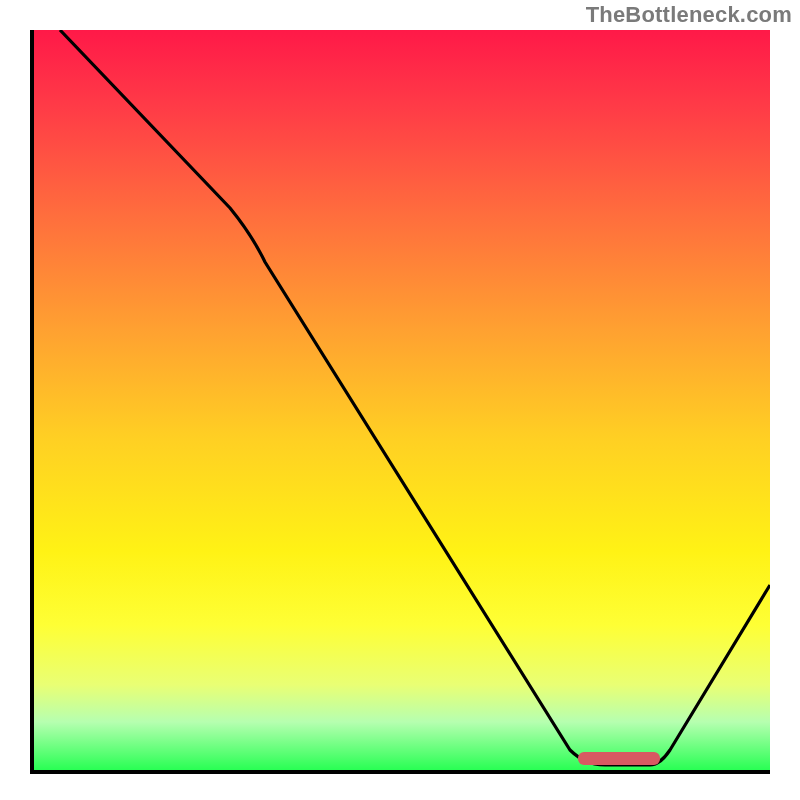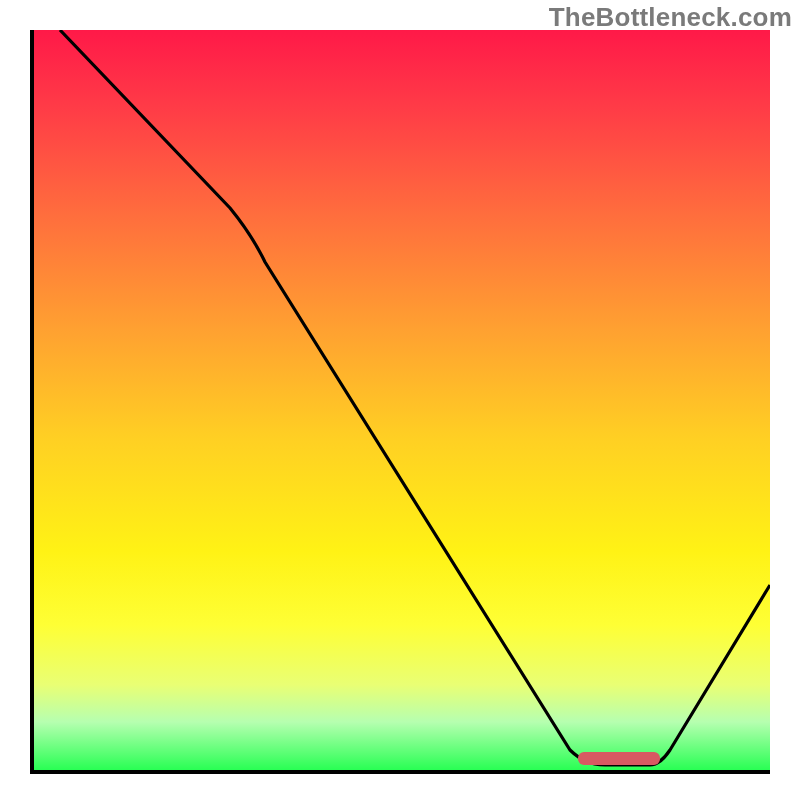--- a/index.html
+++ b/index.html
@@ -8,21 +8,21 @@
     height: 800px;
     background: #fff;
     font-family: Arial, sans-serif;
     position: relative;
     overflow: hidden;
   }
   .watermark {
     position: absolute;
     top: 2px;
     right: 8px;
-    font-size: 26px;
+    font-size: 22px;
     font-weight: bold;
     color: #7a7a7a;
     z-index: 10;
     letter-spacing: 0.2px;
   }
   .plot-frame {
     position: absolute;
     left: 30px;
     top: 30px;
     width: 740px;

